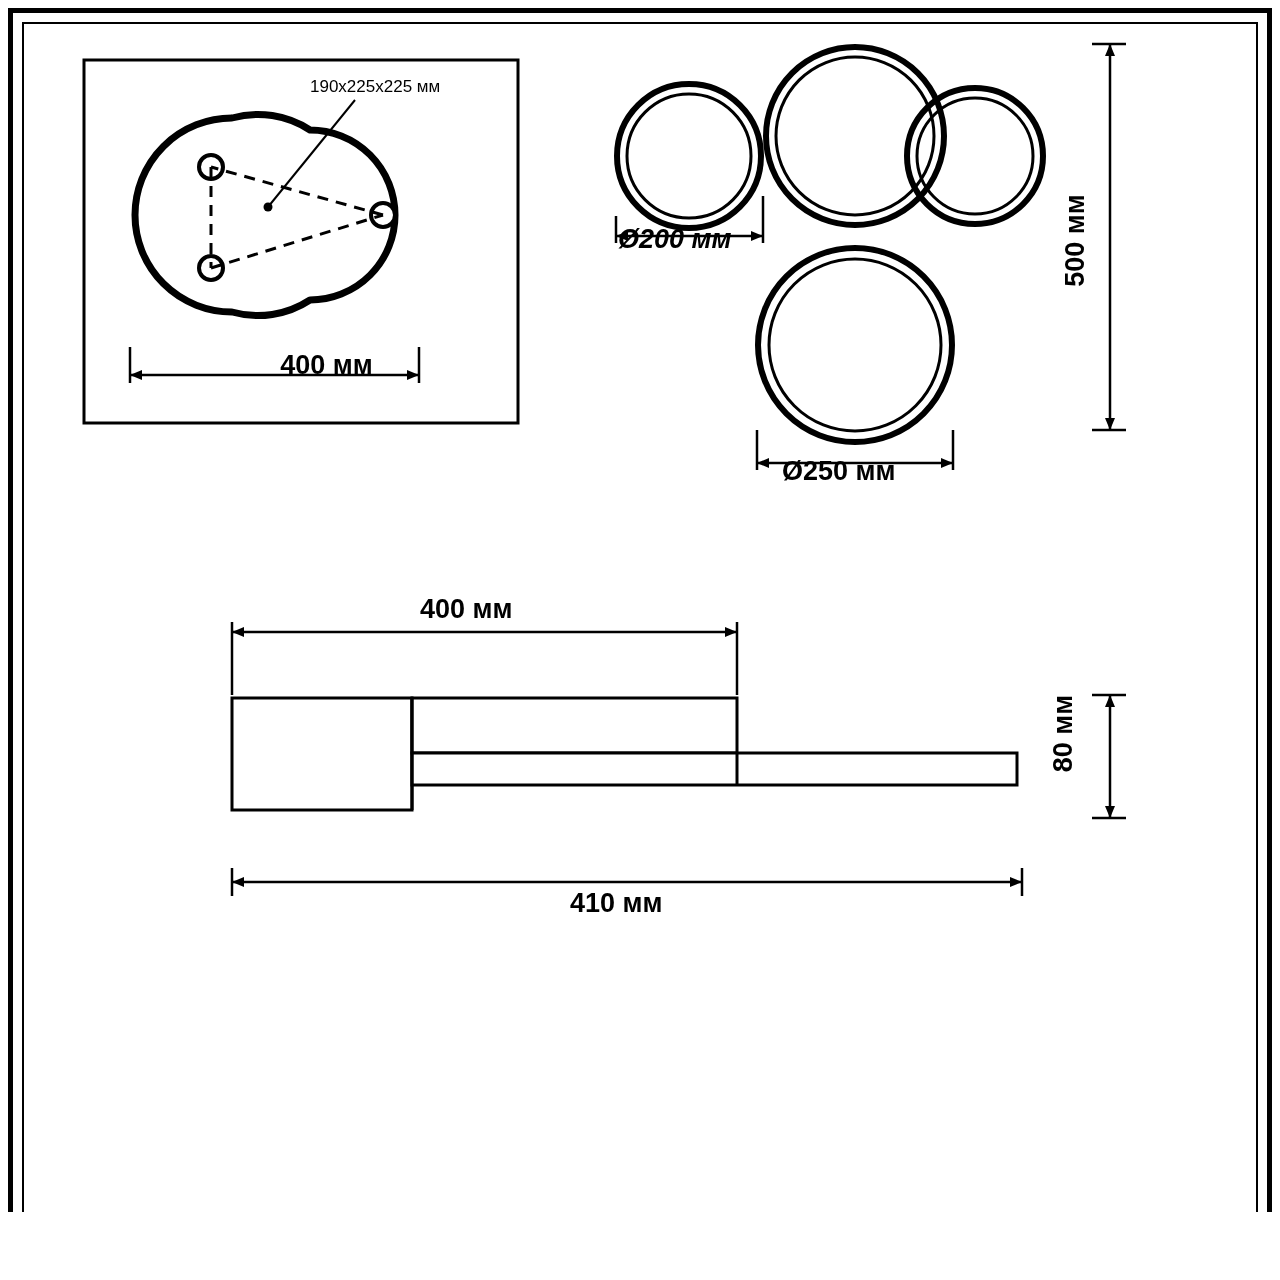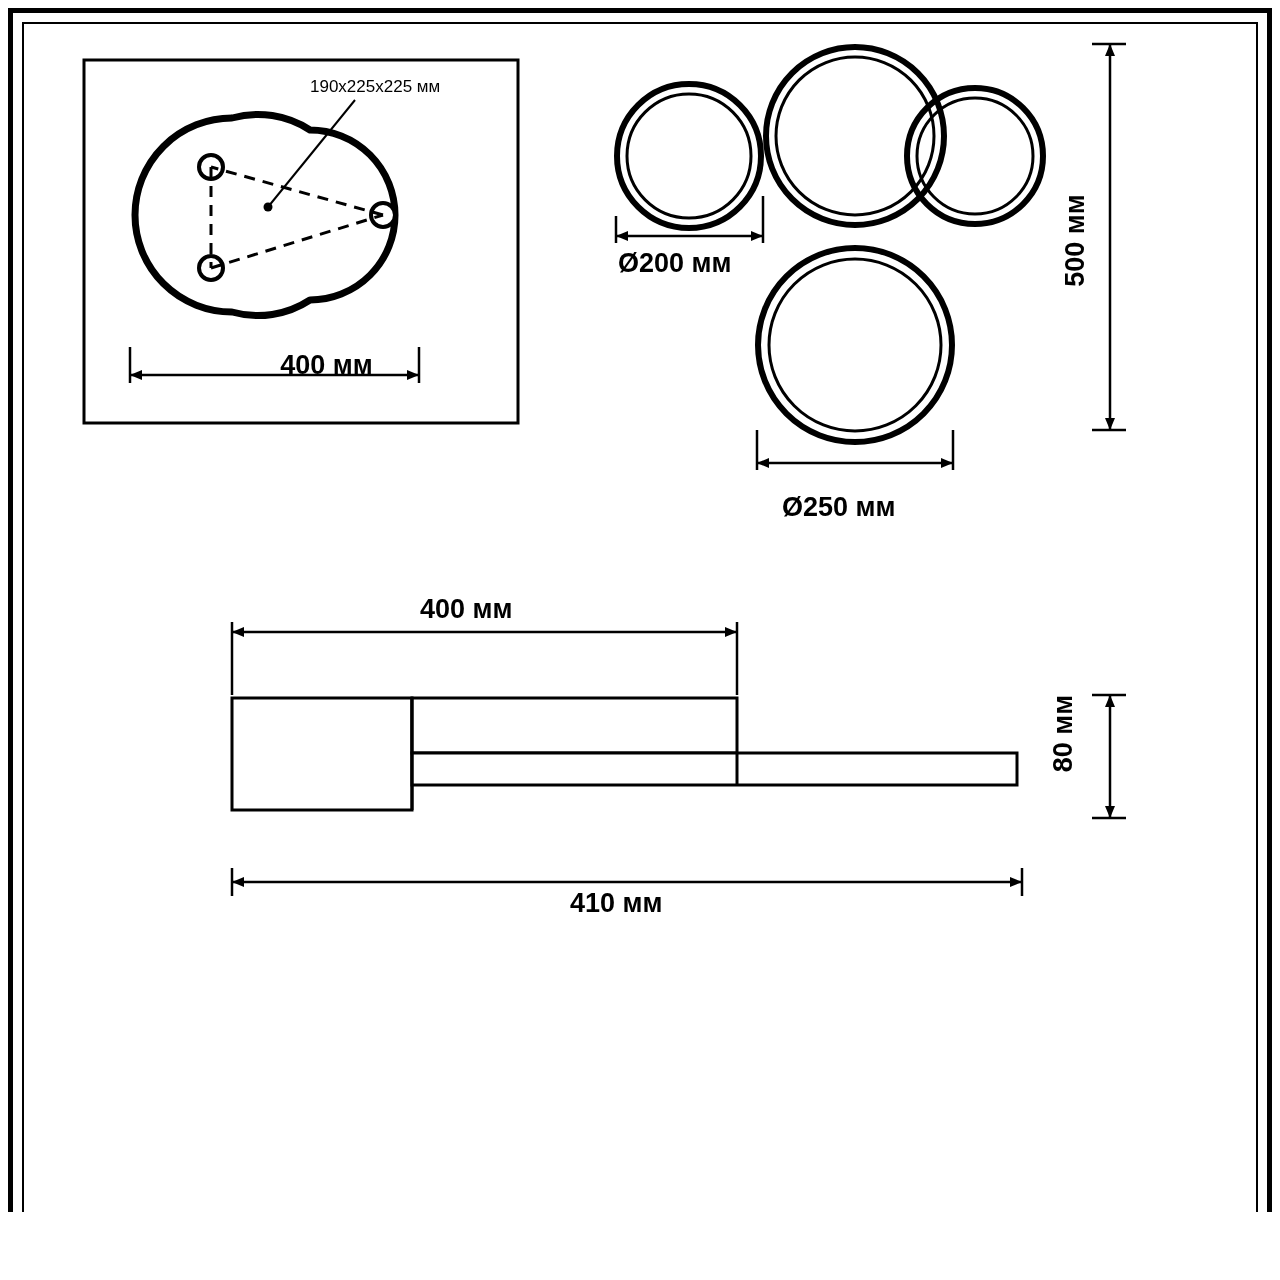--- a/index.html
+++ b/index.html
@@ -172,23 +172,23 @@
       <polygon points="232,882 244,877 244,887" fill="#000" stroke="none"></polygon>
       <polygon points="1022,882 1010,877 1010,887" fill="#000" stroke="none"></polygon>
     </g>
 
   </svg>
 
   <div class="lbl lbl-small" style="left:310px; top:77px;">190x225x225 мм</div>
 
   <div class="lbl lbl-big" style="left:232px; top:350px; width:189px; text-align:center;">400 мм</div>
 
-  <div class="lbl lbl-big" style="left:618px; top:248px;">Ø200 мм</div>
+  <div class="lbl lbl-big" style="left:618px; top:224px;font-style:italic;">Ø200 мм</div>
 
-  <div class="lbl lbl-big" style="left:782px; top:492px;">Ø250 мм</div>
+  <div class="lbl lbl-big" style="left:782px; top:456px;">Ø250 мм</div>
 
   <div class="lbl lbl-big rot90" style="left:1075px; top:225px; width:180px; text-align:center; margin-left:-90px;">500 мм</div>
 
   <div class="lbl lbl-big" style="left:420px; top:594px;">400 мм</div>
 
   <div class="lbl lbl-big rot90" style="left:1063px; top:718px; width:180px; text-align:center; margin-left:-90px;">80 мм</div>
 
   <div class="lbl lbl-big" style="left:570px; top:888px;">410 мм</div>
 
 </div>

